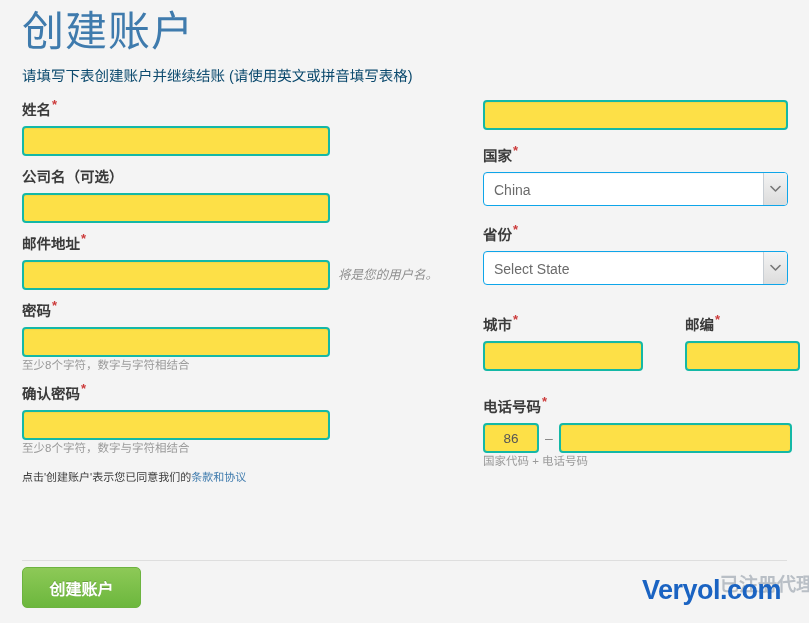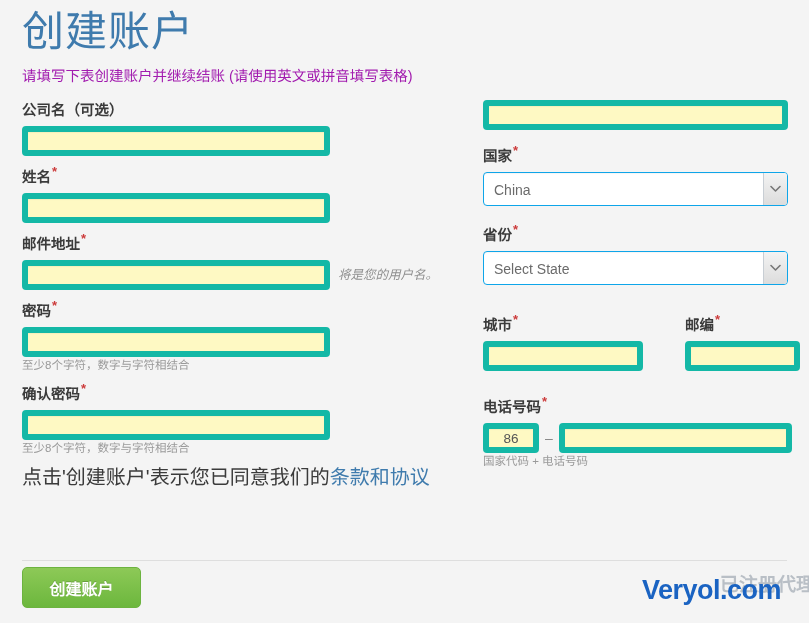--- a/index.html
+++ b/index.html
@@ -32,21 +32,21 @@
     font-size: 42px;
     line-height: 52px;
     font-weight: 400;
     color: #3f7bad;
     letter-spacing: 1px;
   }
   .page-subtitle {
     margin: 8px 0 0 0;
     font-size: 14.5px;
     line-height: 20px;
-    color: #a21caf;
+    color: #0c4a6e;
   }
 
   
   .form-grid {
     position: relative;
     margin-top: 14px;
     display: flex;
     gap: 0;
   }
   .col-left {
@@ -75,23 +75,23 @@
     font-weight: bold;
     font-size: 13px;
     vertical-align: super;
     line-height: 0;
     margin-left: 1px;
   }
 
   .text-input {
     box-sizing: border-box;
     height: 30px;
-    border: 6px solid #14b8a6;
+    border: 2px solid #14b8a6;
     border-radius: 4px;
-    background: #fef9c3;
+    background: #fde047;
     font-size: 13.5px;
     font-family: "Liberation Sans", "DejaVu Sans", sans-serif;
     color: #555;
     padding: 3px 4px;
     outline: none;
     box-shadow: inset 0 1px 1px rgba(0,0,0,0.045);
   }
   .w-left    { width: 308px; }
   .w-right   { width: 305px; }
   .w-city    { width: 160px; }
@@ -164,21 +164,21 @@
   }
   .phone-dash {
     color: #8a8a8a;
     font-size: 14px;
     padding: 0 6px;
     user-select: none;
   }
 
   
   .terms-line {
-    font-size: 20px;
+    font-size: 11px;
     color: #3b3b3b;
     line-height: 20px;
     margin-top: 9px;
   }
   .terms-link {
     color: #3f7bad;
     text-decoration: none;
   }
 
   
@@ -244,26 +244,26 @@
 <div class="page">
 
   <h1 class="page-title">创建账户</h1>
   <p class="page-subtitle">请填写下表创建账户并继续结账 (请使用英文或拼音填写表格)</p>
 
   <div class="form-grid">
 
     <div class="col-left">
 
       <div class="field">
+        <label class="field-label"><span>姓名</span><span class="req">*</span></label>
+        <input class="text-input w-left" type="text" placeholder="" style="">
+      </div>
+
+      <div class="field">
         <label class="field-label">公司名（可选）</label>
-        <input class="text-input w-left" type="text" placeholder="" style="">
-      </div>
-
-      <div class="field">
-        <label class="field-label"><span>姓名</span><span class="req">*</span></label>
         <input class="text-input w-left" type="text" placeholder="" style="">
       </div>
 
       <div class="field">
         <label class="field-label"><span>邮件地址</span><span class="req">*</span></label>
         <input class="text-input w-left" type="text" placeholder="" style=""><span class="inline-help">将是您的用户名。</span>
       </div>
 
       <div class="field">
         <label class="field-label"><span>密码</span><span class="req">*</span></label>

